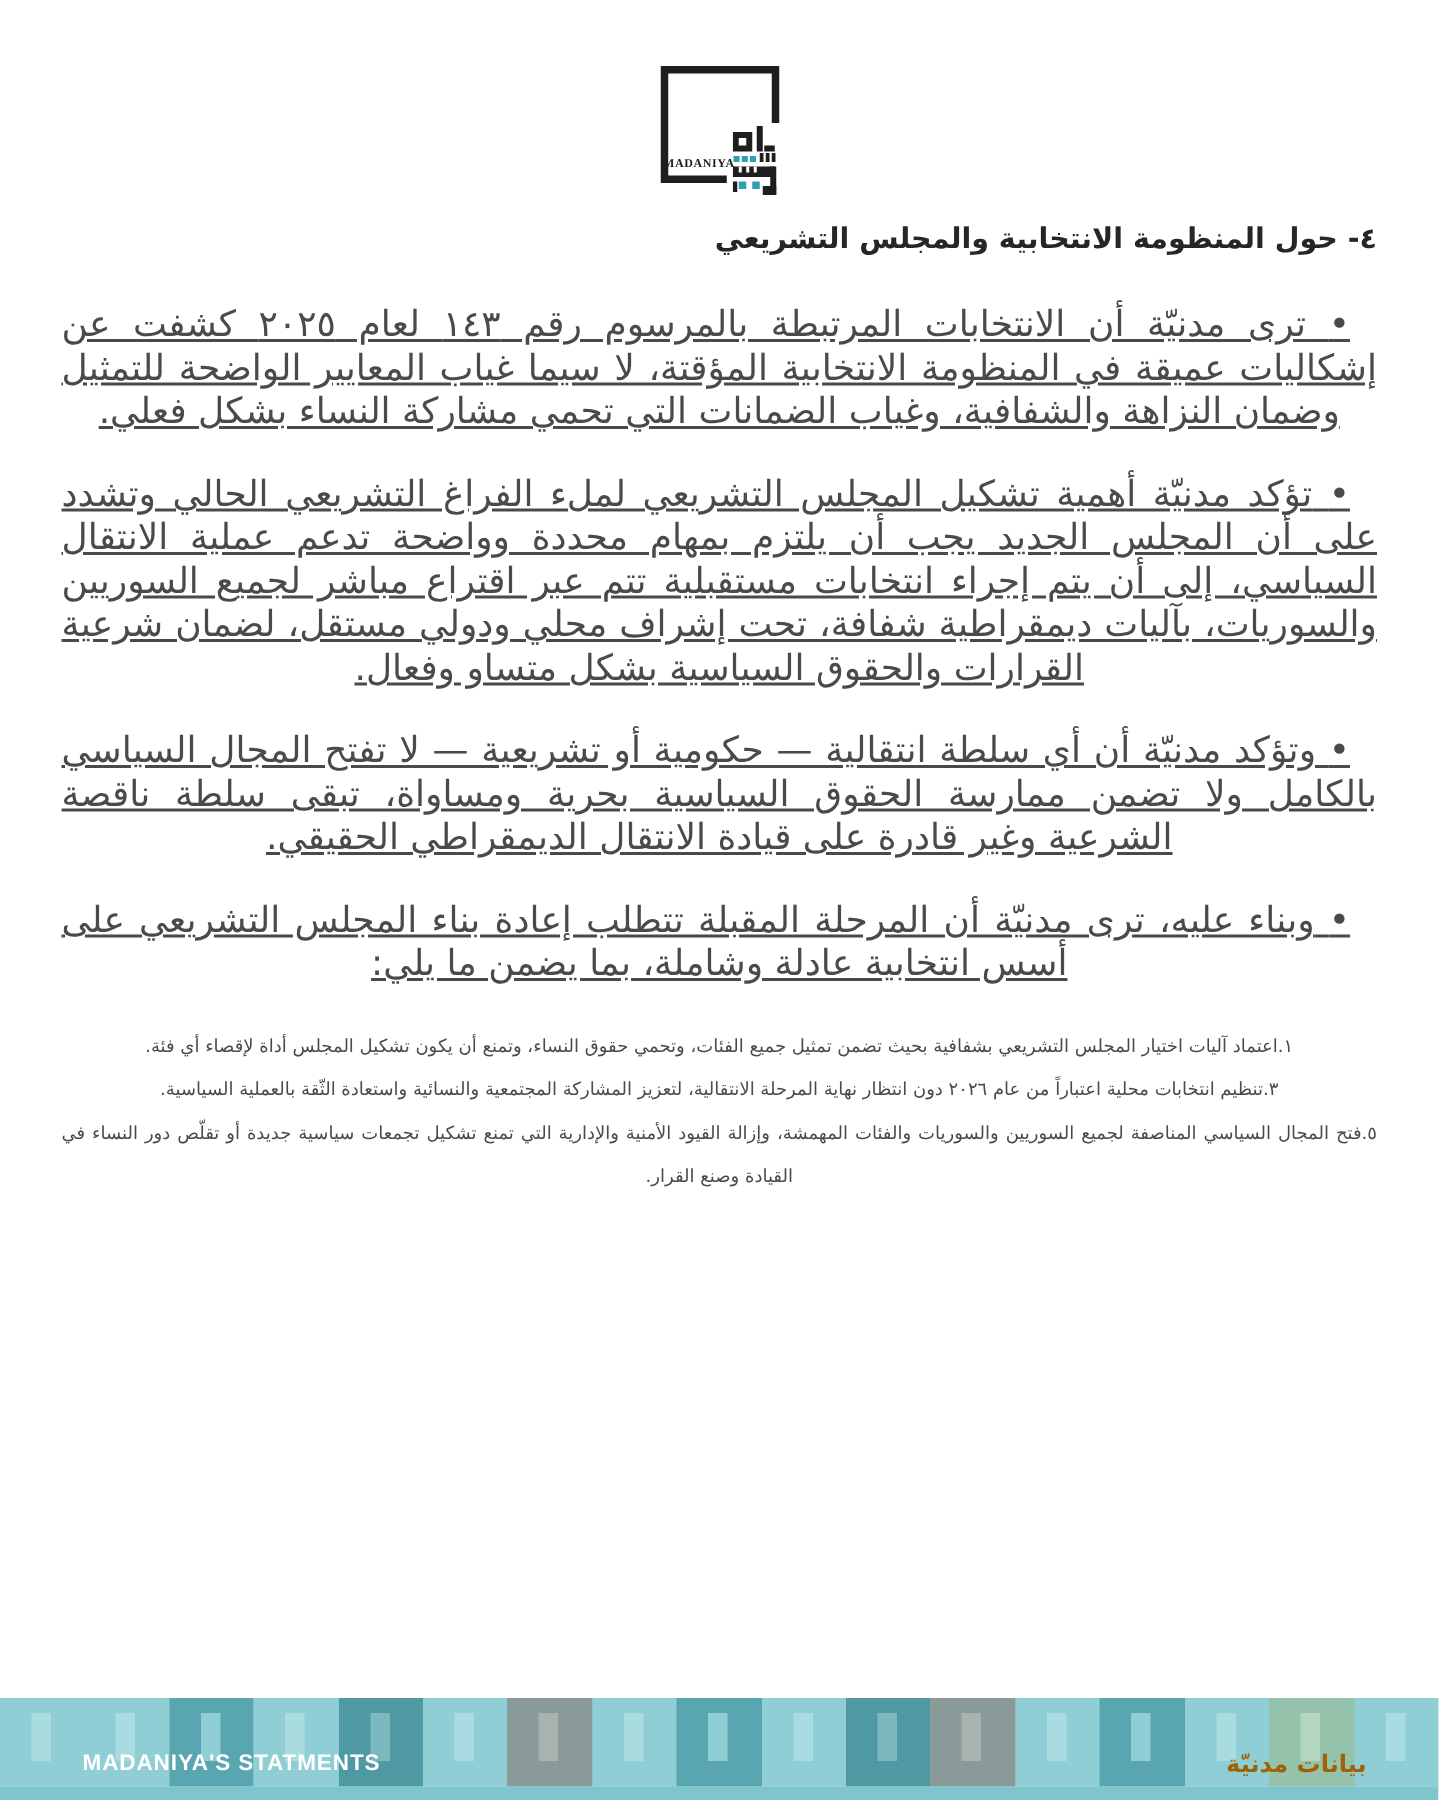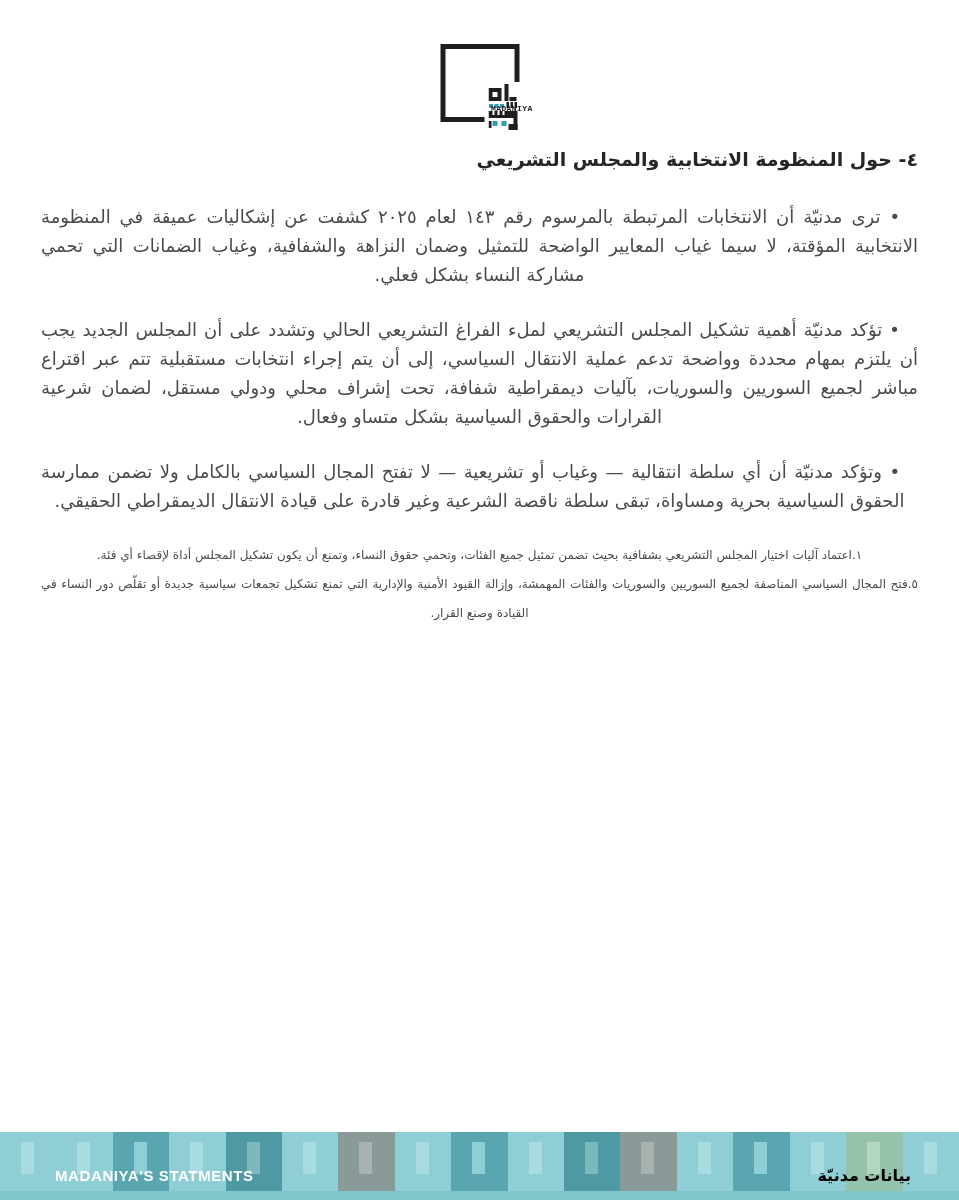--- a/index.html
+++ b/index.html
@@ -10,41 +10,42 @@
     overflow:hidden;
     font-family:"DejaVu Sans", sans-serif;
   }
 
   
   .logo{position:absolute;top:44px;left:50%;transform:translateX(-50%);width:79px;height:78px;}
   .logo-frame{position:absolute;inset:0;border:5px solid #1e1e1e;}
   .logo-mask{position:absolute;right:-2px;top:38px;width:37px;height:46px;background:#fff;}
   .logo-mark{position:absolute;right:-1px;top:40px;width:32px;height:46px;}
   .logo-brand{
-    position:absolute;left:20px;bottom:9px;
-    font-family:Liberation Mono, monospace;
-    font-size:8px;font-weight:bold;letter-spacing:0.4px;color:#1e1e1e;padding-left:31px;
+    position:absolute;left:2px;bottom:9px;
+    font-family:Liberation Serif, serif;
+    font-size:8px;font-weight:bold;letter-spacing:0.4px;color:#1e1e1e;
   }
 
   
   .content{
     position:absolute;top:148px;left:41px;right:41px;
     direction:rtl;
     color:#4a4a4a;
   }
   .heading{
     margin:0 0 32px 0;
     font-size:19px;font-weight:bold;color:#262626;
     text-align:right;
   }
   .bullet{
-    font-size:18px;line-height:29px;
+    font-size:24px;line-height:29px;
     text-align:justify;text-align-last:center;
     text-indent:18px;
     margin:0 0 26px 0;
+    text-decoration:underline;
   }
   .bullet .marker{display:inline;}
   .items{margin-top:2px;}
   .item{
     font-size:12px;line-height:29px;
     text-align:justify;text-align-last:center;
     margin:0;
   }
 
   
@@ -54,21 +55,21 @@
   .cell .slot{position:absolute;top:10px;left:21px;width:13px;height:32px;}
   .strip{position:absolute;left:0;right:0;bottom:0;height:9px;}
   .footer-left{
     position:absolute;left:55px;bottom:16px;
     font-family:"Liberation Sans", sans-serif;
     font-size:15px;font-weight:bold;letter-spacing:0.6px;color:#ffffff;
   }
   .footer-right{
     position:absolute;right:48px;bottom:15px;
     direction:rtl;
-    font-size:16px;font-weight:bold;color:#000000;
+    font-size:16px;font-weight:bold;color:#a16207;
   }
   .teal{fill:#2f9fb4;}
   .ink{fill:#1e1e1e;}
 </style>
 </head>
 <body>
 
 <div class="page">
 
   <div class="logo">
@@ -101,25 +102,27 @@
     <div class="logo-brand">MADANIYA</div>
   </div>
 
   <div class="content">
     <h1 class="heading">٤- حول المنظومة الانتخابية والمجلس التشريعي</h1>
 
     <p class="bullet"><span class="marker">•</span>&nbsp;<span>ترى مدنيّة أن الانتخابات المرتبطة بالمرسوم رقم ١٤٣ لعام ٢٠٢٥ كشفت عن إشكاليات عميقة في المنظومة الانتخابية المؤقتة، لا سيما غياب المعايير الواضحة للتمثيل وضمان النزاهة والشفافية، وغياب الضمانات التي تحمي مشاركة النساء بشكل فعلي.</span></p>
 
     <p class="bullet"><span class="marker">•</span>&nbsp;<span>تؤكد مدنيّة أهمية تشكيل المجلس التشريعي لملء الفراغ التشريعي الحالي وتشدد على أن المجلس الجديد يجب أن يلتزم بمهام محددة وواضحة تدعم عملية الانتقال السياسي، إلى أن يتم إجراء انتخابات مستقبلية تتم عبر اقتراع مباشر لجميع السوريين والسوريات، بآليات ديمقراطية شفافة، تحت إشراف محلي ودولي مستقل، لضمان شرعية القرارات والحقوق السياسية بشكل متساو وفعال.</span></p>
 
-    <p class="bullet"><span class="marker">•</span>&nbsp;<span>وتؤكد مدنيّة أن أي سلطة انتقالية — وغياب أو تشريعية — لا تفتح المجال السياسي بالكامل ولا تضمن ممارسة الحقوق السياسية بحرية ومساواة، تبقى سلطة ناقصة الشرعية وغير قادرة على قيادة الانتقال الديمقراطي الحقيقي.</span></p>
+    <p class="bullet"><span class="marker">•</span>&nbsp;<span>وتؤكد مدنيّة أن أي سلطة انتقالية — حكومية أو تشريعية — لا تفتح المجال السياسي بالكامل ولا تضمن ممارسة الحقوق السياسية بحرية ومساواة، تبقى سلطة ناقصة الشرعية وغير قادرة على قيادة الانتقال الديمقراطي الحقيقي.</span></p>
 
+    <p class="bullet"><span class="marker">•</span>&nbsp;<span>وبناء عليه، ترى مدنيّة أن المرحلة المقبلة تتطلب إعادة بناء المجلس التشريعي على أسس انتخابية عادلة وشاملة، بما يضمن ما يلي:</span></p>
 
     <div class="items">
       <p class="item"><span>١.</span><span>اعتماد آليات اختيار المجلس التشريعي بشفافية بحيث تضمن تمثيل جميع الفئات، وتحمي حقوق النساء، وتمنع أن يكون تشكيل المجلس أداة لإقصاء أي فئة.</span></p>
+      <p class="item"><span>٣.</span><span>تنظيم انتخابات محلية اعتباراً من عام ٢٠٢٦ دون انتظار نهاية المرحلة الانتقالية، لتعزيز المشاركة المجتمعية والنسائية واستعادة الثّقة بالعملية السياسية.</span></p>
       <p class="item"><span>٥.</span><span>فتح المجال السياسي المناصفة لجميع السوريين والسوريات والفئات المهمشة، وإزالة القيود الأمنية والإدارية التي تمنع تشكيل تجمعات سياسية جديدة أو تقلّص دور النساء في القيادة وصنع القرار.</span></p>
     </div>
   </div>
 
   <div class="footer">
     <div class="band" style="background: rgb(143, 206, 213);">
         <div class="cell" style="background: rgb(143, 206, 213);">
           <div class="slot" style="background: rgb(169, 220, 224);"></div>
         </div>
         <div class="cell" style="background: rgb(143, 206, 213);">

